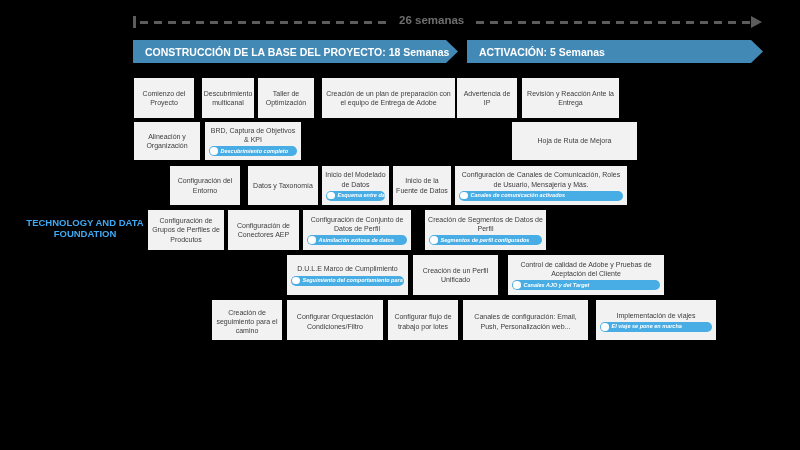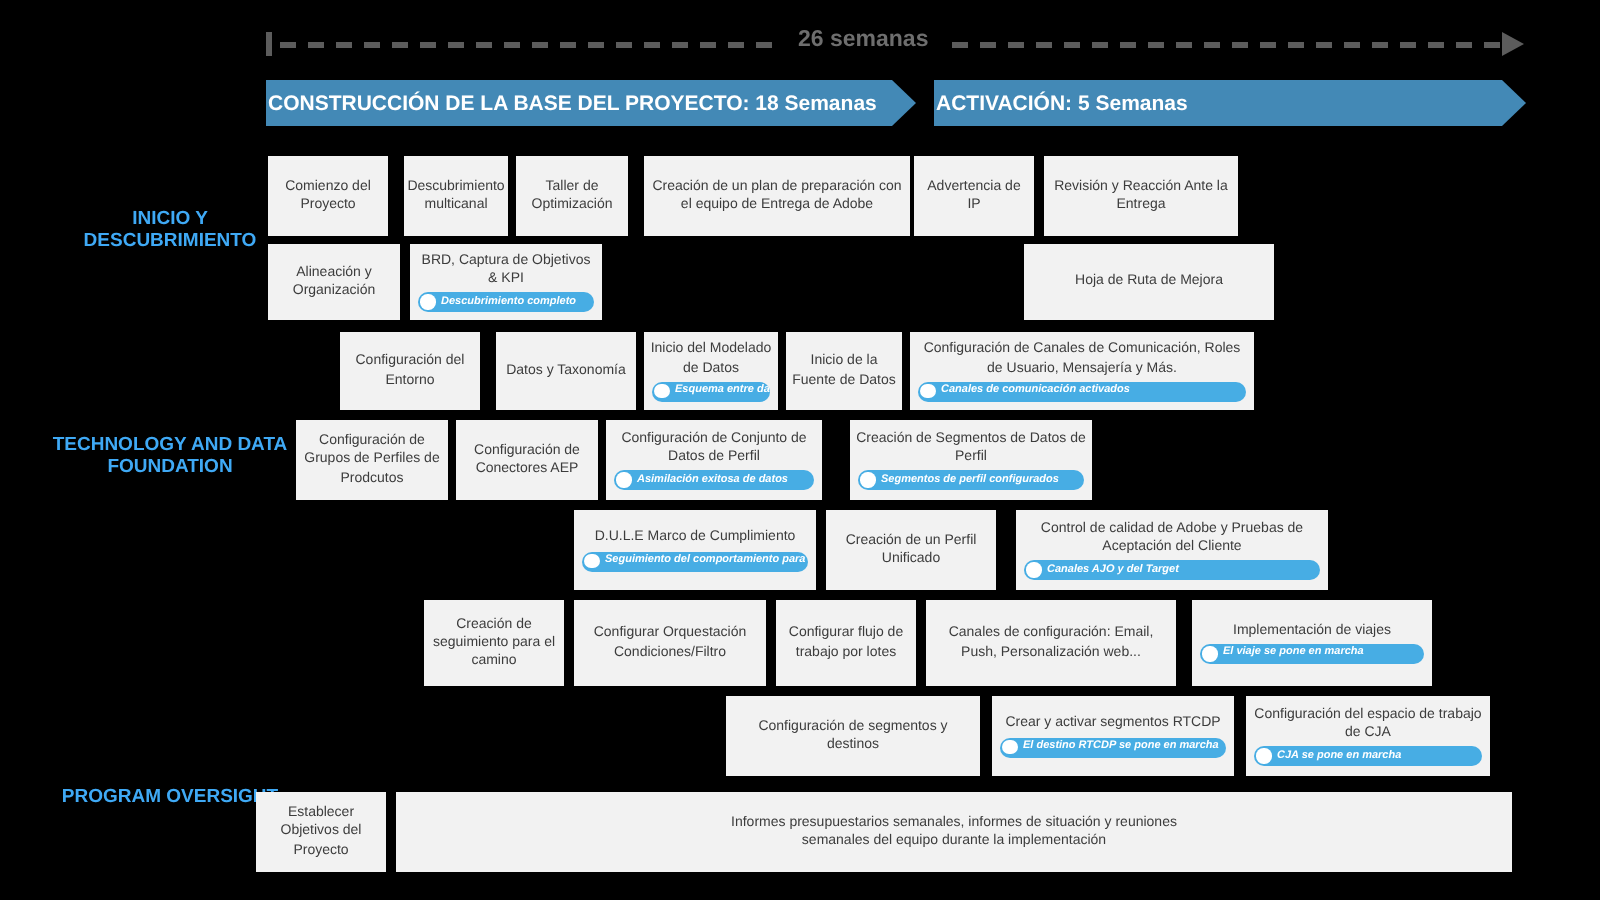--- a/index.html
+++ b/index.html
@@ -1,31 +1,31 @@
 <!DOCTYPE html>
 <html><head>
 <meta charset="utf-8">
 <style>
   * { margin:0; padding:0; box-sizing:border-box; }
   html,body { background:#000; }
   body { font-family:"Liberation Sans", sans-serif; }
-  .canvas { position:relative; width:800px; height:450px; background:#000; overflow:hidden; }
+  .canvas { position:relative; width:800px; height:340px; background:#000; overflow:hidden; }
 
   
   .timeline-line { position:absolute; left:140px; top:21px; width:612px; height:3px;
     background:repeating-linear-gradient(90deg,#5c5c5c 0 8px,transparent 8px 14px); }
   .timeline-tick { position:absolute; left:133px; top:16px; width:3px; height:12px; background:#5c5c5c; }
   .timeline-arrow { position:absolute; left:751px; top:16px; width:0; height:0;
     border-left:11px solid #5c5c5c; border-top:6.5px solid transparent; border-bottom:6.5px solid transparent; }
   .timeline-label { position:absolute; left:390px; top:14px; background:#000; padding:0 9px;
     color:#6e6e6e; font-weight:bold; font-size:11.5px; }
 
   
   .phase { position:absolute; top:40px; height:23px; background:#4389B6; color:#fff;
-    display:flex; align-items:center; font-weight:bold; font-size:10.5px; padding-left:1px;
+    display:flex; align-items:center; font-weight:bold; font-size:10.5px; padding-left:12px;
     clip-path:polygon(0 0, calc(100% - 12px) 0, 100% 50%, calc(100% - 12px) 100%, 0 100%); }
 
   
   .row-label { position:absolute; left:25px; width:120px; color:#3FA9F5; font-weight:bold;
     font-size:9.5px; line-height:1.18; text-align:center; text-transform:uppercase; }
 
   
   .task { position:absolute; background:#F2F2F2; color:#3c3c3c; display:flex; flex-direction:column;
     align-items:center; justify-content:center; text-align:center; font-size:7px; line-height:1.3;
     padding:2px 3px; }
@@ -45,21 +45,20 @@
   <div class="timeline-arrow"></div>
   <div class="timeline-label">26 semanas</div>
 
   <div class="phase" style="left:133px;width:325px;">
     <span>CONSTRUCCIÓN DE LA BASE DEL PROYECTO: 18 Semanas</span>
   </div>
   <div class="phase" style="left:467px;width:296px;">
     <span>ACTIVACIÓN: 5 Semanas</span>
   </div>
 
-  <div class="row-label" style="top:104px;">INICIO Y DESCUBRIMIENTO</div>
   <div class="row-label" style="top:217px;">TECHNOLOGY AND DATA FOUNDATION</div>
   <div class="row-label" style="top:393px;">PROGRAM OVERSIGHT</div>
 
   <div class="task" style="left:134px;top:78px;width:60px;height:40px;">
     <span class="tlabel">Comienzo del Proyecto</span>
   </div>
   <div class="task" style="left:202px;top:78px;width:52px;height:40px;">
     <span class="tlabel">Descubrimiento multicanal</span>
   </div>
   <div class="task" style="left:258px;top:78px;width:56px;height:40px;">

